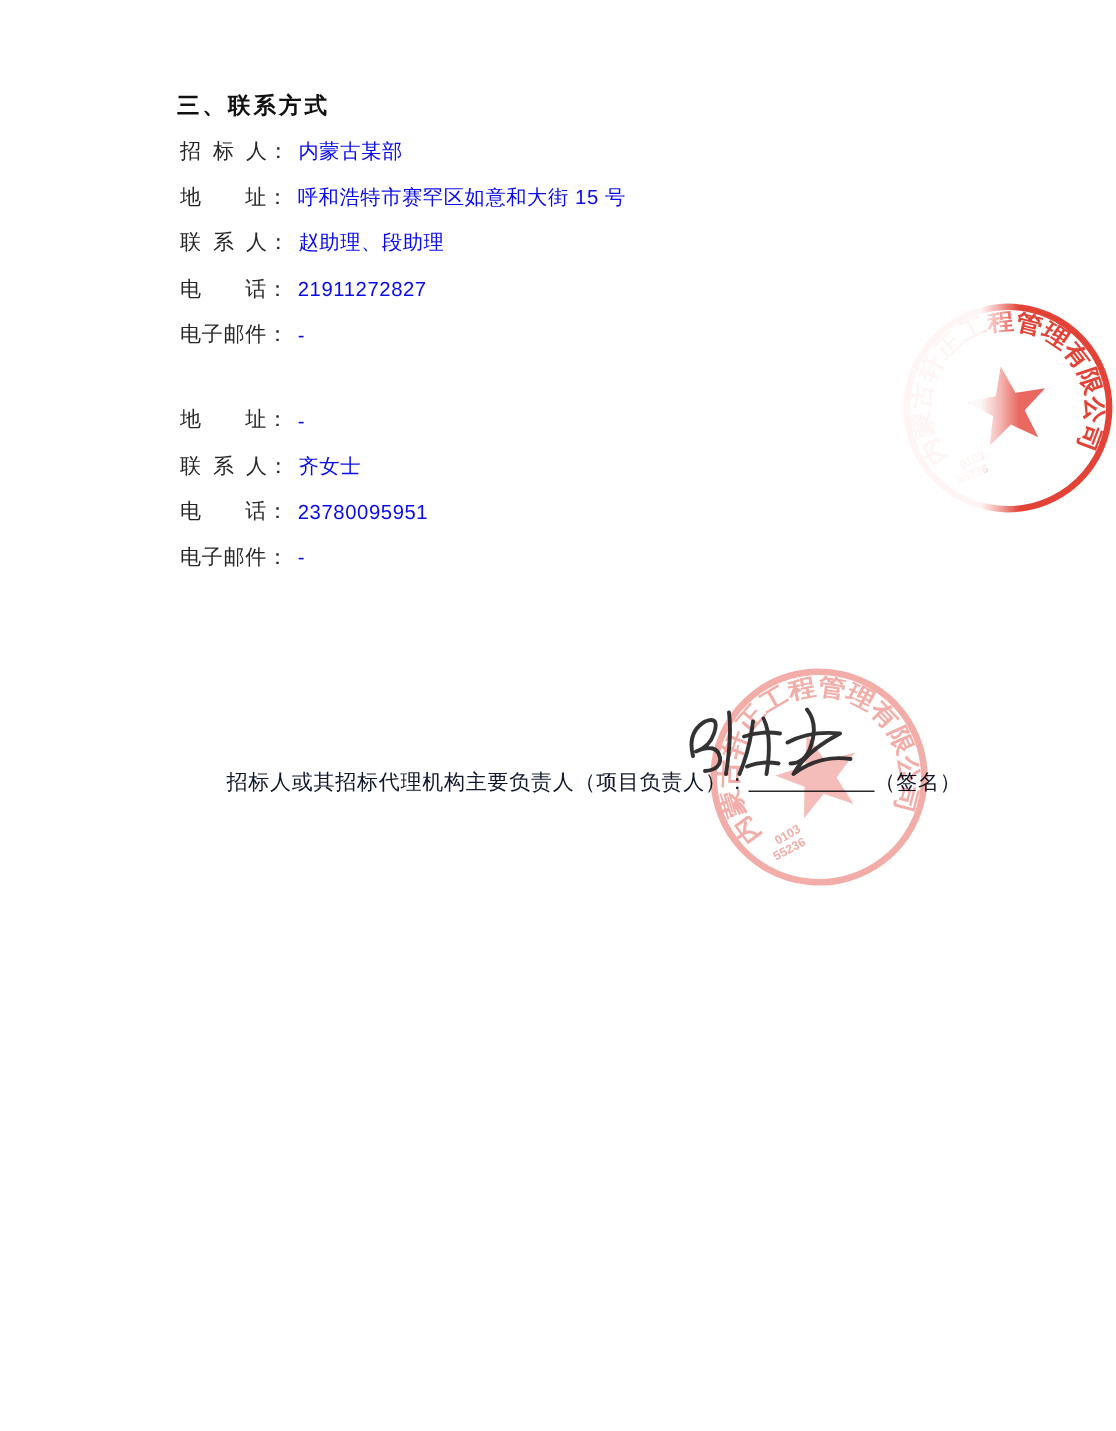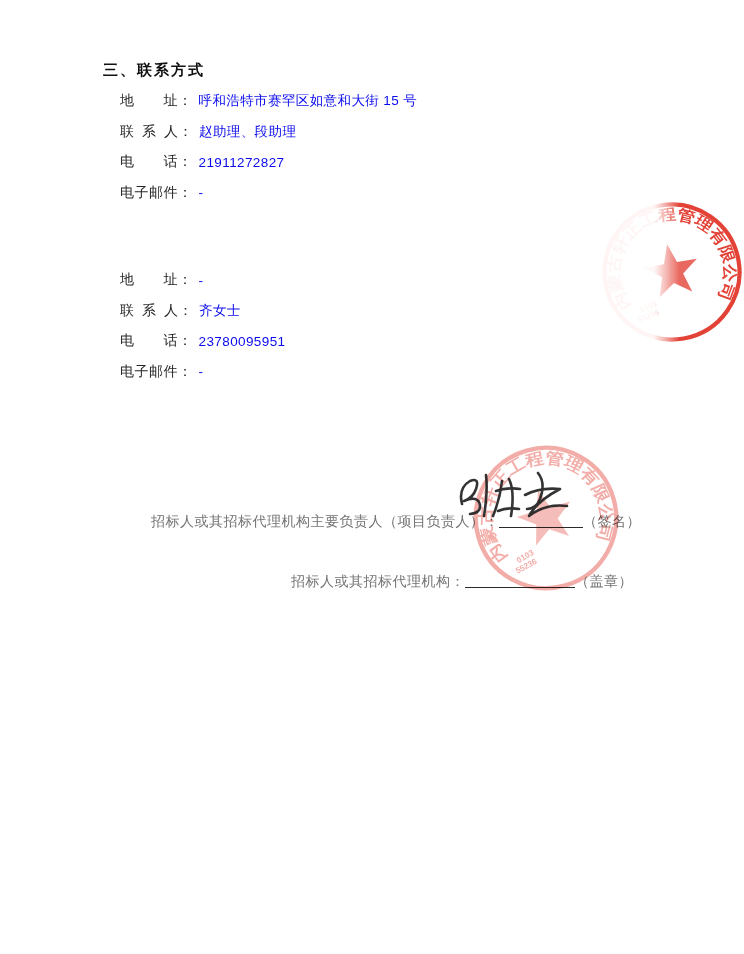--- a/index.html
+++ b/index.html
@@ -1,37 +1,37 @@
 <!DOCTYPE html>
 <html><head>
 <meta charset="utf-8">
 <style>
   html,body{margin:0;padding:0;background:#ffffff;}
   .page{
     position:relative;width:744px;height:954px;background:#ffffff;
     font-family:"Liberation Sans",sans-serif;color:#1f1f1f;overflow:hidden;
   }
   .heading{
-    position:absolute;left:103px;top:61px;
+    position:absolute;left:118px;top:61px;
     font-size:15px;font-weight:bold;letter-spacing:2px;color:#111;
     z-index:1;
   }
   .contact-block{position:absolute;left:120px;display:flex;flex-direction:column;z-index:1;}
   #block-tenderer{top:86px;}
   #block-agency{top:265px;}
   .row{height:30.5px;display:flex;align-items:center;}
   .label{
     font-size:14px;color:#262626;white-space:pre;min-width:68px;letter-spacing:.5px;
   }
   .value{
     font-size:13.5px;color:#0a0aee;margin-left:6px;letter-spacing:.4px;white-space:pre;
   }
   .sig-line{
     position:absolute;font-family:"Liberation Serif",serif;font-size:14px;
-    color:#737373;letter-spacing:.5px;white-space:pre;z-index:1;
+    color:#0f172a;letter-spacing:.5px;white-space:pre;z-index:1;
   }
   #sig-line-1{left:135px;top:496px;}
   #sig-line-2{left:275px;top:556px;}
   .blank{
     display:inline-block;border-bottom:1.3px solid #2a2a2a;height:13px;
     transform:translateY(2px);
   }
   .blank-sign{width:84px;}
   .blank-seal{width:110px;}
   
@@ -48,20 +48,24 @@
   #signature-svg{position:absolute;left:452px;top:466px;width:125px;height:62px;z-index:3;}
 </style>
 </head>
 <body>
 
 <div class="page">
 
   <div class="heading">三、联系方式</div>
 
   <div class="contact-block" id="block-tenderer">
+    <div class="row">
+      <span class="label">招 标 人：</span>
+      <span class="value">内蒙古某部</span>
+    </div>
     <div class="row">
       <span class="label">地  址：</span>
       <span class="value">呼和浩特市赛罕区如意和大街 15 号</span>
     </div>
     <div class="row">
       <span class="label">联 系 人：</span>
       <span class="value">赵助理、段助理</span>
     </div>
     <div class="row">
       <span class="label">电  话：</span>
@@ -87,23 +91,20 @@
       <span class="value">23780095951</span>
     </div>
     <div class="row">
       <span class="label">电子邮件：</span>
       <span class="value">-</span>
     </div>
   </div>
 
   <div class="sig-line" id="sig-line-1">
     <span>招标人或其招标代理机构主要负责人（项目负责人）：</span><span class="blank blank-sign"></span><span>（签名）</span>
-  </div>
-  <div class="sig-line" id="sig-line-2">
-    <span>招标人或其招标代理机构：</span><span class="blank blank-seal"></span><span>（盖章）</span>
   </div>
 
   <svg width="0" height="0" style="position:absolute" aria-hidden="true">
     <defs>
       <g id="seal-def">
         <circle cx="80" cy="80" r="72" fill="none" stroke="#e23a2e" stroke-width="4.5"></circle>
         <path id="seal-arc" d="M 31.5 108 A 56 56 0 1 1 119.6 119.6" fill="none"></path>
         <text fill="#e23a2e" font-size="16.5" font-weight="bold" font-family="Liberation Sans, sans-serif">
           <textPath href="#seal-arc" textLength="244" lengthAdjust="spacingAndGlyphs">内蒙古轩正工程管理有限公司</textPath>
         </text>

